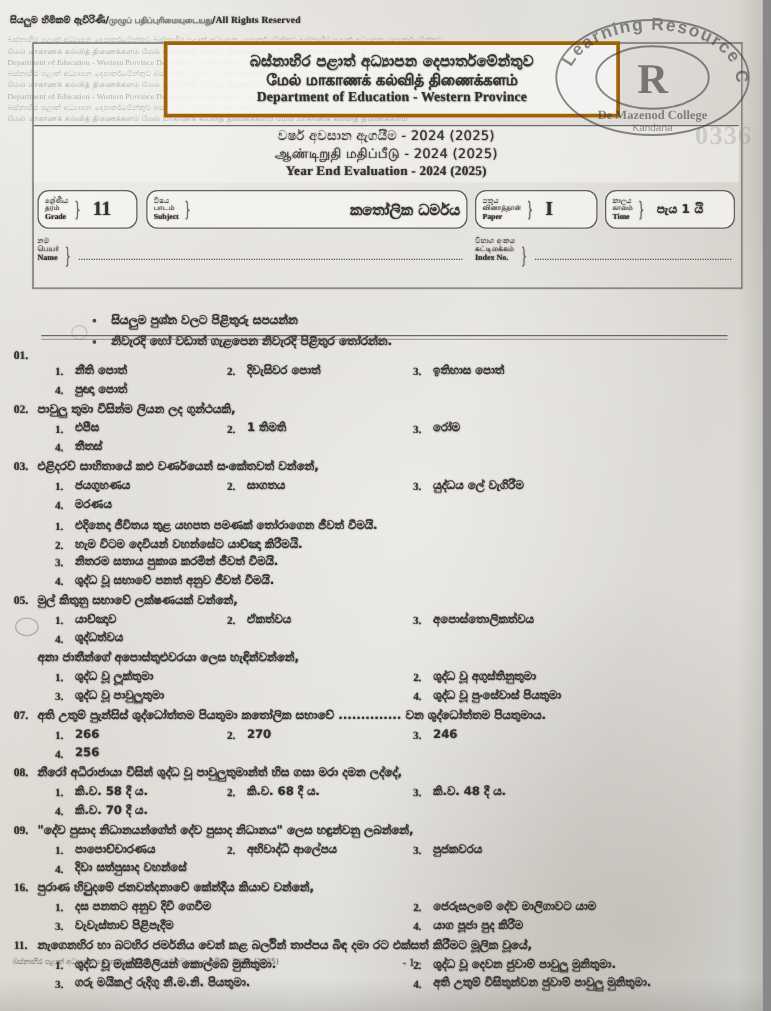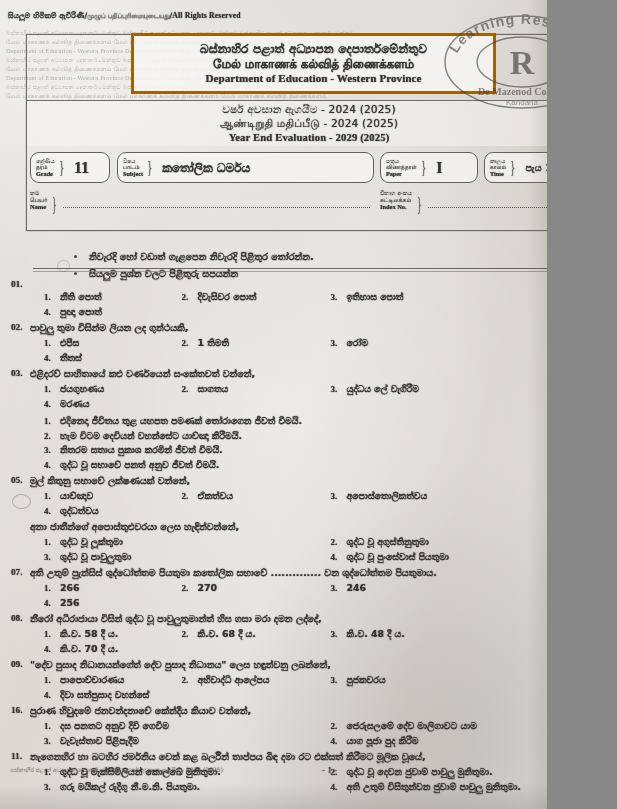--- a/index.html
+++ b/index.html
@@ -1,21 +1,21 @@
 <!DOCTYPE html>
 <html><head>
 <meta charset="utf-8">
 <style>
   html,body{margin:0;padding:0;background:#888;}
   body{
     font-family:"DejaVu Sans","Liberation Sans",sans-serif;
   }
   #page{
     position:relative;
-    width:547px;height:809px;
+    width:610px;height:809px;
     background:#dedbd6;
     overflow:hidden;
     color:#2b2b2b;
   }
   
   #page::before{
     content:"";position:absolute;inset:0;
     background:
       radial-gradient(ellipse 70% 40% at 18% 8%, rgba(255,255,255,.55), rgba(255,255,255,0) 70%),
       radial-gradient(ellipse 60% 50% at 85% 92%, rgba(120,118,112,.22), rgba(0,0,0,0) 70%),
@@ -90,21 +90,21 @@
     padding:0 1px 0 5px;line-height:6.6px;
   }
   .cap .lab span{font-size:5.6px;white-space:nowrap;}
   .cap .lab .e{font-family:"Liberation Serif",serif;font-size:6.2px;font-weight:700;}
   .cap .brace{font-size:16px;line-height:0;margin:0 2px 0 1px;font-weight:300;color:#5a5854;transform:scaleX(.7);}
   .cap .val{font-family:"Liberation Serif",serif;font-size:16px;font-weight:700;padding:0 5px;}
   .cap .val.sin{font-family:"DejaVu Sans",sans-serif;font-size:9.5px;font-weight:600;}
 
   #cap-grade{left:30px;top:152px;width:78px;height:29px;}
   #cap-subject{left:117px;top:152px;width:255px;height:29px;}
-  #cap-subject .val{flex:1;text-align:left;font-family:"DejaVu Sans",sans-serif;font-size:12px;font-weight:600;}
+  #cap-subject .val{flex:1;text-align:right;font-family:"DejaVu Sans",sans-serif;font-size:12px;font-weight:600;}
   #cap-paper{left:380px;top:152px;width:96px;height:29px;}
   #cap-time{left:484px;top:152px;width:102px;height:29px;}
   #cap-time .val{font-family:"DejaVu Sans",sans-serif;font-size:9.5px;font-weight:600;white-space:nowrap;}
 
   .fieldrow{position:absolute;display:flex;align-items:flex-end;}
   #row-name{left:30px;top:190px;width:340px;}
   #row-index{left:380px;top:190px;width:205px;}
   .fieldrow .lab{display:flex;flex-direction:column;line-height:6.8px;}
   .fieldrow .lab span{font-size:5.8px;white-space:nowrap;}
   .fieldrow .lab .e{font-family:"Liberation Serif",serif;font-size:6.4px;font-weight:700;}
@@ -221,21 +221,21 @@
 
     <div class="dept-box ink">
       <div class="l1 sin">බස්නාහිර පළාත් අධ්‍යාපන දෙපාර්තමේන්තුව</div>
       <div class="l2 tam">மேல் மாகாணக் கல்வித் திணைக்களம்</div>
       <div class="l3 eng">Department of Education - Western Province</div>
     </div>
 
     <div class="title-box ink">
       <div class="t1 sin">වර්ෂ අවසාන ඇගයීම - 2024 (2025)</div>
       <div class="t2 tam">ஆண்டிறுதி மதிப்பீடு  - 2024 (2025)</div>
-      <div class="t3 eng">Year End Evaluation - 2029 (2025)</div>
+      <div class="t3 eng">Year End Evaluation - 2024 (2025)</div>
     </div>
 
     <div class="cap ink" id="cap-grade">
       <div class="lab">
         <span class="sin">ශ්‍රේණිය</span>
         <span class="tam">தரம்</span>
         <span class="e">Grade</span>
       </div>
       <div class="brace">}</div>
       <div class="val">11</div>
@@ -301,22 +301,22 @@
       <path id="stamparc" d="M 14,52 A 67,40 0 0 1 148,52" fill="none"></path>
       <text font-family="Liberation Sans, sans-serif" font-size="14" font-weight="700" fill="#3a3a3a" letter-spacing="1.2">
         <textPath href="#stamparc" startOffset="6%">Learning Resource Center</textPath>
       </text>
       <text x="81" y="62" text-anchor="middle" font-family="Liberation Serif, serif" font-size="34" font-weight="700" fill="#2e2e2e">R</text>
       <text x="81" y="83" text-anchor="middle" font-family="Liberation Serif, serif" font-size="10" font-weight="700" fill="#3a3a3a">De Mazenod College</text>
       <text x="81" y="93" text-anchor="middle" font-family="Liberation Sans, sans-serif" font-size="8" fill="#4a4a4a">Kandana</text>
     </svg>
 
     <ul class="instructions ink">
+      <li>සියලුම පුශ්න වලට පිළිතුරු සපයන්න</li>
       <li>නිවැරදි හෝ වඩාත් ගැළපෙන නිවැරදි පිළිතුර තෝරන්න.</li>
-      <li>සියලුම පුශ්න වලට පිළිතුරු සපයන්න</li>
     </ul>
     <div class="rule"></div>
     <div class="rule2"></div>
 
     <div id="questions" class="ink">
         <div class="q">
           <div class="q-head">
             <div class="q-num">01.</div>
           </div>
           <div class="opts row4 w">

